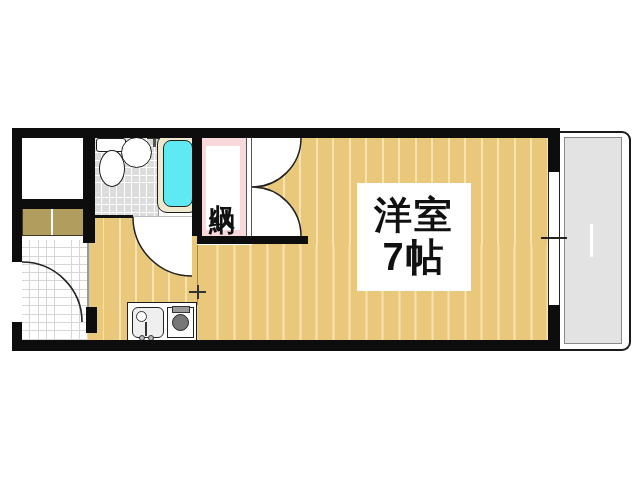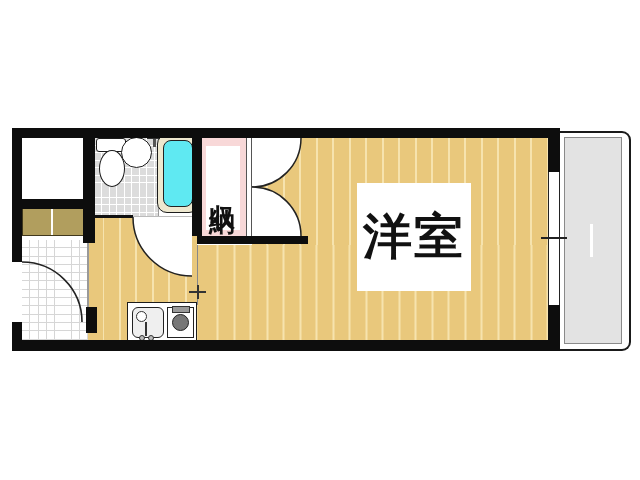--- a/index.html
+++ b/index.html
@@ -21,21 +21,21 @@
       repeating-linear-gradient(to bottom, transparent 0 7.3px, #d6d6d6 7.3px 8.3px),
       #ffffff;}
   .pink{background:var(--closet_pink,#f8d8d8);}
   .khaki{background:var(--cabinet,#b19e5e);border:1px solid #40381c;}
   .balcony-outer{background:#fff;border:2px solid #1a1a1a;border-left:none;
       border-radius:0 9px 9px 0;}
   .balcony-inner{background:var(--balcony,#e3e3e3);border:1px solid #8a8a8a;}
   .thinline{background:#888;}
   .label-box{background:#ffffff;display:flex;align-items:center;justify-content:center;
       color:#111;font-weight:bold;}
-  #main-label{flex-direction:column;font-size:49px;line-height:1.1;letter-spacing:2px;
+  #main-label{flex-direction:column;font-size:38px;line-height:1.1;letter-spacing:2px;
       text-align:center;}
   #closet-label{writing-mode:vertical-rl;text-orientation:upright;font-size:26px;
       letter-spacing:4px;}
   
   .fx{border:1.6px solid #1c1c1c;background:#fff;}
   svg{position:absolute;left:0;top:0;pointer-events:none;}
 </style>
 </head>
 <body>
 
@@ -106,15 +106,16 @@
     <path d="M 252 138 L 301 138 A 49 49 0 0 1 252 187 Z" fill="#ffffff" stroke="none"></path>
     <path d="M 301 138 A 49 49 0 0 1 252 187" fill="none" stroke="#222" stroke-width="1.5"></path>
     <path d="M 252 236 L 252 187 A 49 49 0 0 1 301 236 Z" fill="#ffffff" stroke="none"></path>
     <path d="M 252 187 A 49 49 0 0 1 301 236" fill="none" stroke="#222" stroke-width="1.5"></path>
   </svg>
 
   <div id="closet-label" class="abs label-box" style="left:206px;top:146px;width:34px;height:84px;">収納</div>
 
   <div id="main-label" class="abs label-box" style="left:357px;top:183px;width:114px;height:108px;">
     <span>洋室</span>
+    <span>7帖</span>
   </div>
 
 </div>
 
 </body></html>

